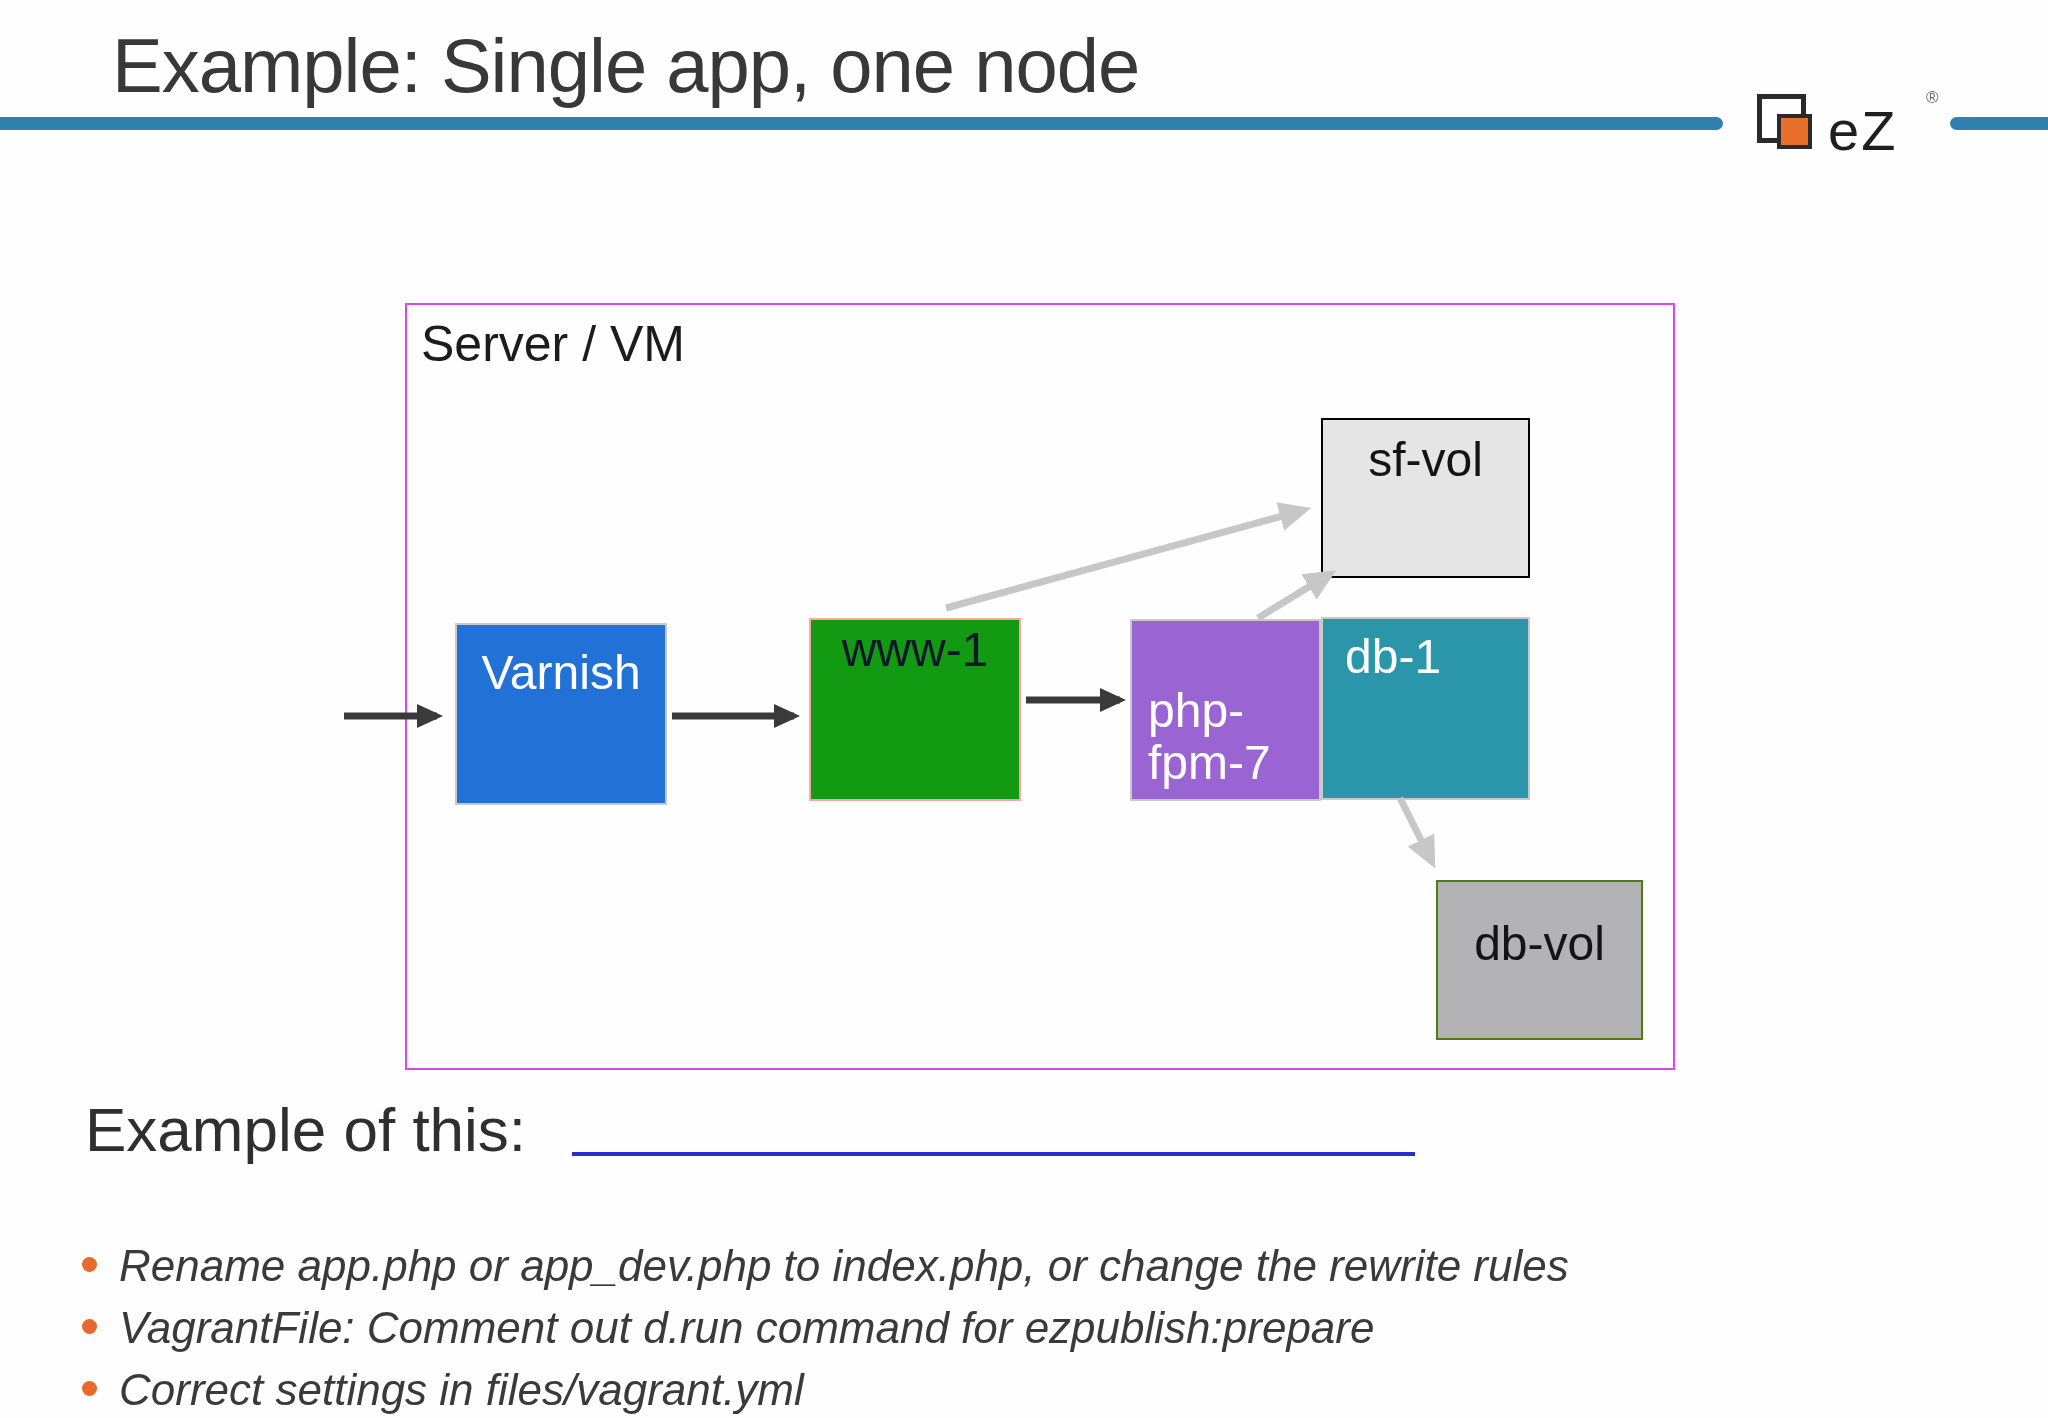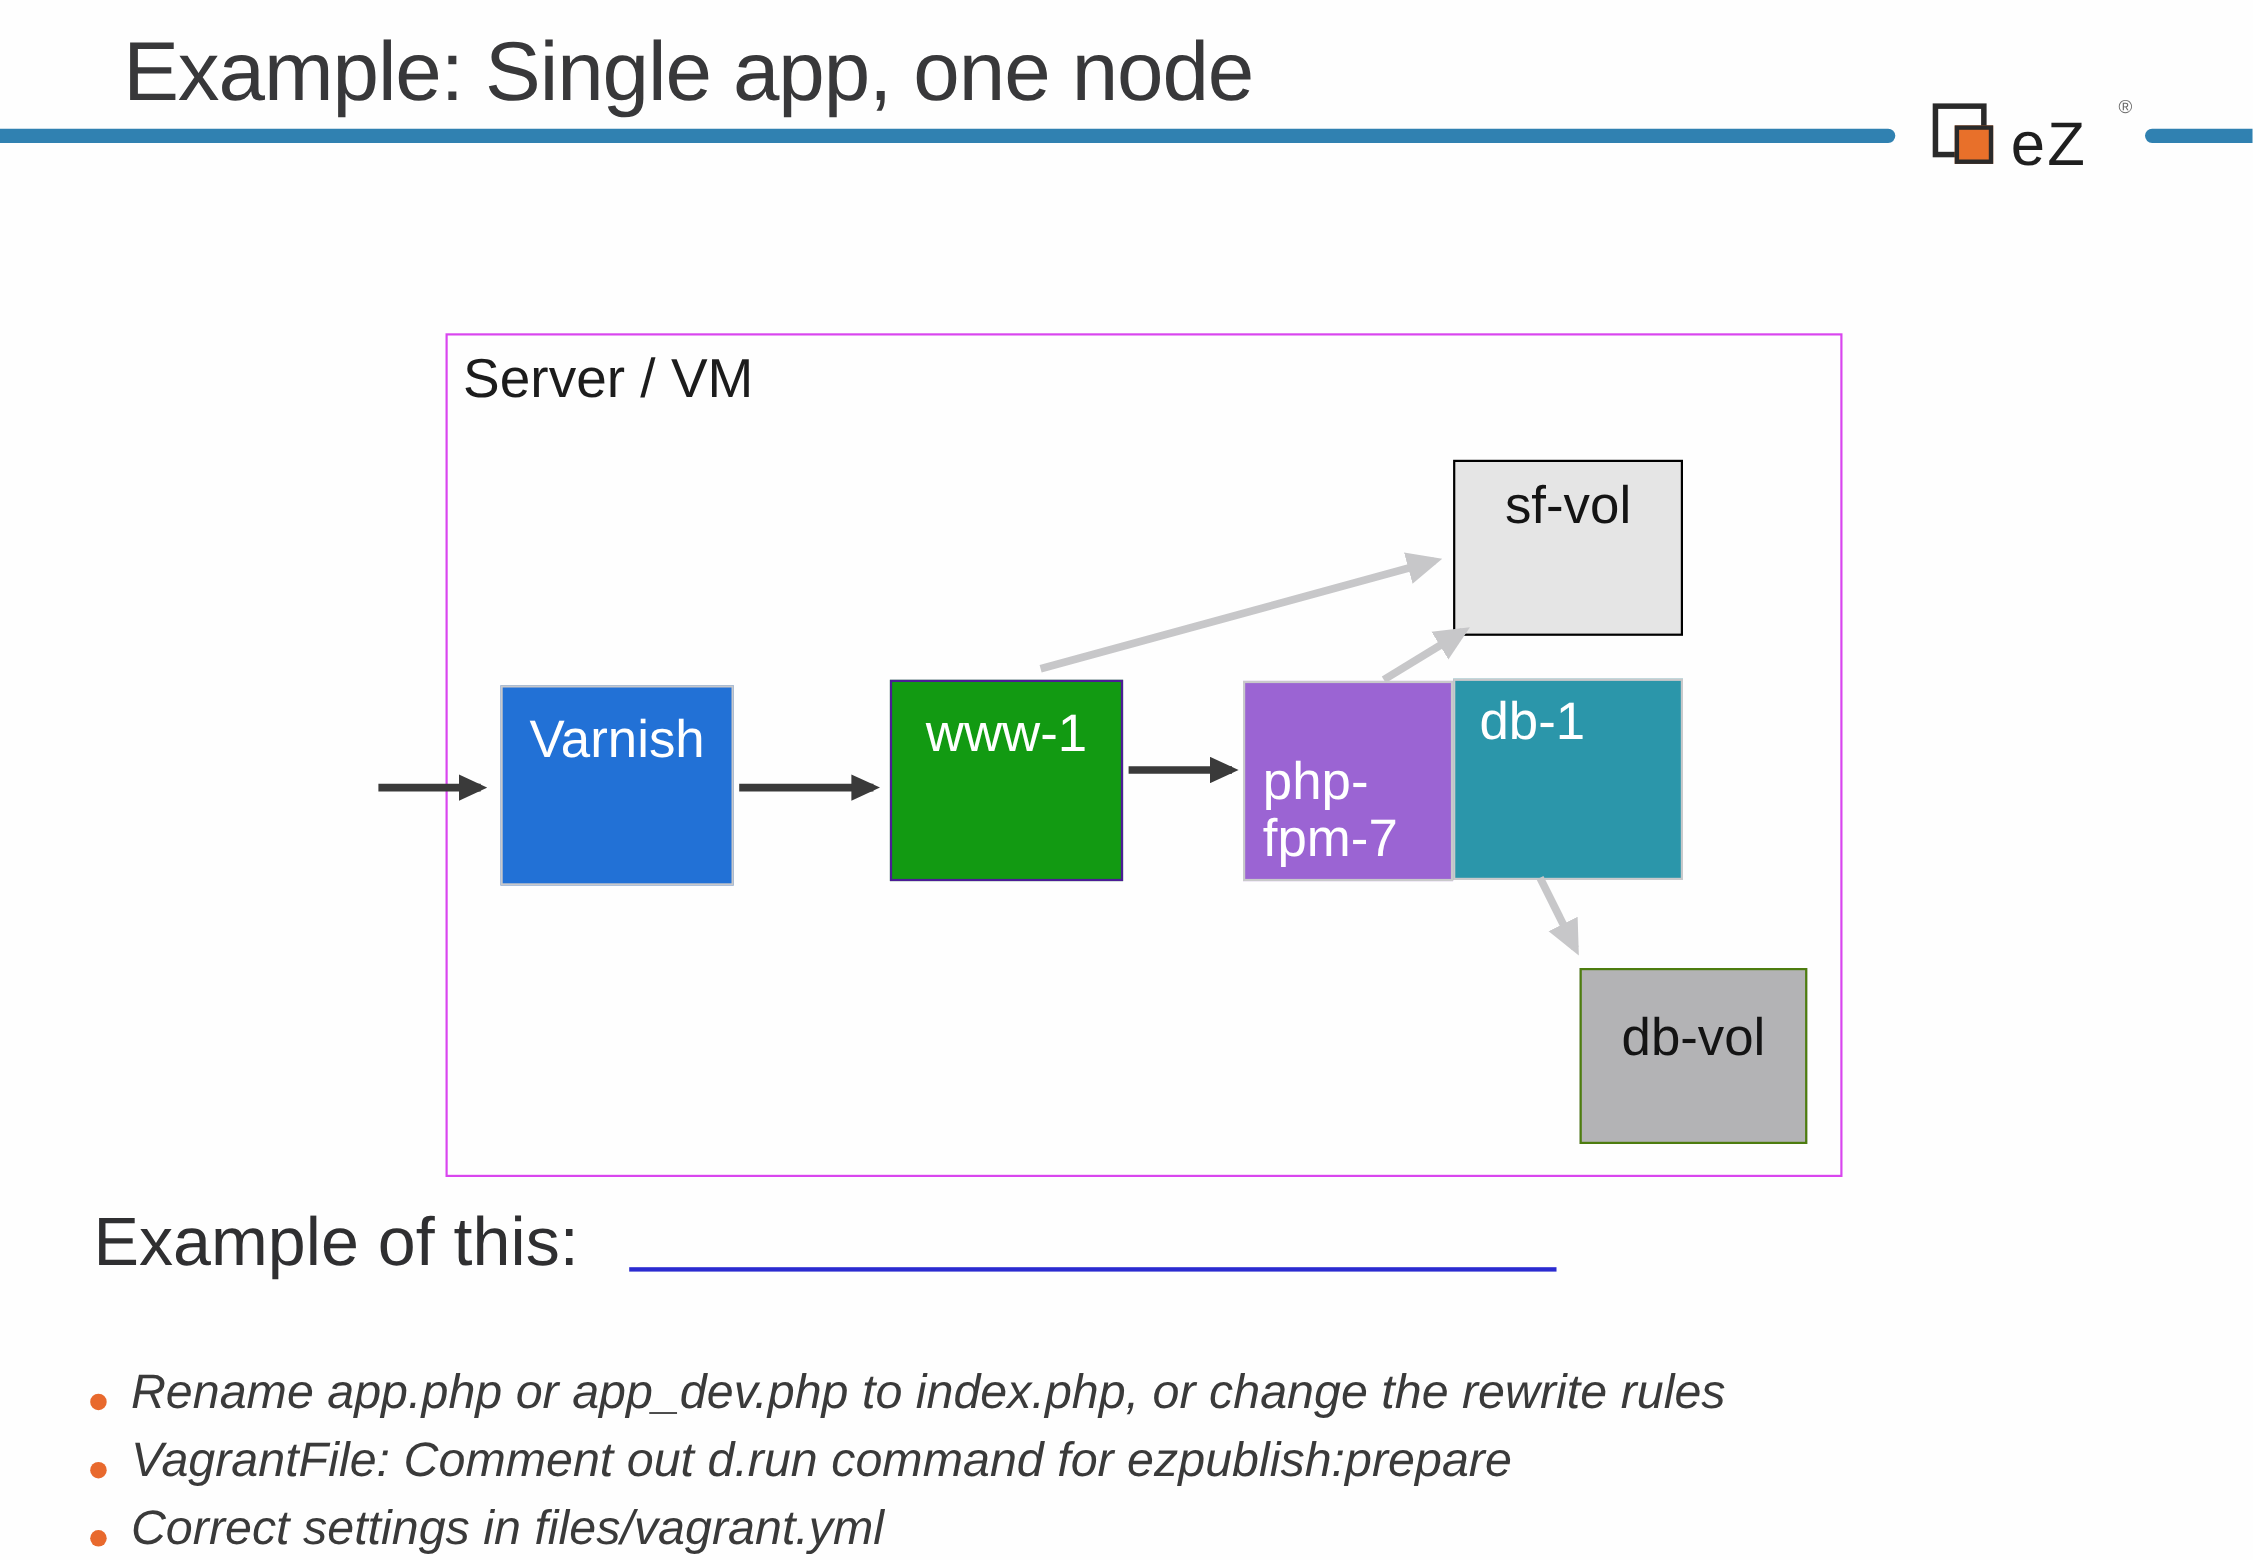--- a/index.html
+++ b/index.html
@@ -15,31 +15,31 @@
   .logo{position:absolute;left:1750px;top:84px;width:240px;height:80px;}
   .logo-square-outline{position:absolute;left:7px;top:10px;width:39px;height:39px;border:5px solid #2a2a2a;background:#fefefe;}
   .logo-square-orange{position:absolute;left:27px;top:30px;width:27px;height:27px;border:4px solid #2a2a2a;background:#e8702a;}
   .logo-text{position:absolute;left:78px;top:14px;font-size:56px;color:#1f1f1f;letter-spacing:2px;}
   .logo-reg{position:absolute;left:176px;top:4px;font-size:17px;color:#6a6a6a;}
   
   .vm-box{position:absolute;left:405px;top:303px;width:1266px;height:763px;border:2px solid #d946ef;background:transparent;}
   .vm-label{position:absolute;left:14px;top:10px;font-size:50px;color:#1c1c1c;}
   .node{position:absolute;box-sizing:border-box;font-size:48px;line-height:1.08;}
   .node-varnish{left:455px;top:623px;width:212px;height:182px;background:#2271d6;border:2px solid #c9c9cb;color:#ffffff;text-align:center;padding-top:22px;}
-  .node-www1{left:809px;top:618px;width:212px;height:183px;background:#129a12;border:2px solid #4c1d95;color:#ffffff;text-align:center;padding-top:22px;}
+  .node-www1{left:809px;top:618px;width:212px;height:183px;background:#129a12;border:2px solid #fca5a5;color:#0f172a;text-align:center;padding-top:4px;}
   .node-phpfpm1{left:1130px;top:619px;width:191px;height:182px;background:#9b64d3;border:2px solid #c9c9cb;color:#ffffff;text-align:left;padding:12px 0 0 16px;white-space:pre-line;}
   .node-db1{left:1321px;top:617px;width:209px;height:183px;background:#2b96aa;border:2px solid #c9c9cb;color:#ffffff;text-align:left;padding:12px 0 0 22px;}
   .node-sfvol{left:1321px;top:418px;width:209px;height:160px;background:#e5e5e5;border:2px solid #000000;color:#141414;text-align:center;padding-top:14px;}
   .node-dbvol{left:1436px;top:880px;width:207px;height:160px;background:#b3b3b5;border:2px solid #4d7c0f;color:#141414;text-align:center;padding-top:36px;}
   .arrows{position:absolute;left:0;top:0;width:2048px;height:1418px;pointer-events:none;}
   
   .example-line{position:absolute;left:85px;top:1094px;font-size:62px;color:#2f2f31;white-space:nowrap;}
   .example-underline{position:absolute;left:572px;top:1152px;width:843px;height:4px;background:#2b2bd0;cursor:pointer;}
   .note-line{position:absolute;left:85px;top:1168px;font-size:49px;font-style:italic;color:#3a3a3a;white-space:nowrap;}
-  .bullet-row{position:absolute;left:82px;display:flex;align-items:center;white-space:nowrap;}
+  .bullet-row{position:absolute;left:82px;display:flex;align-items:flex-start;white-space:nowrap;}
   .bullet-row.b0{top:1241px;}
   .bullet-row.b1{top:1303px;}
   .bullet-row.b2{top:1365px;}
   .bullet-dot{width:15px;height:15px;border-radius:50%;background:#e8692d;margin:16px 22px 0 0;flex:0 0 auto;}
   .bullet-text{font-size:44px;font-style:italic;color:#3a3a3a;}
 </style>
 </head>
 <body>
 
 <div class="slide">

